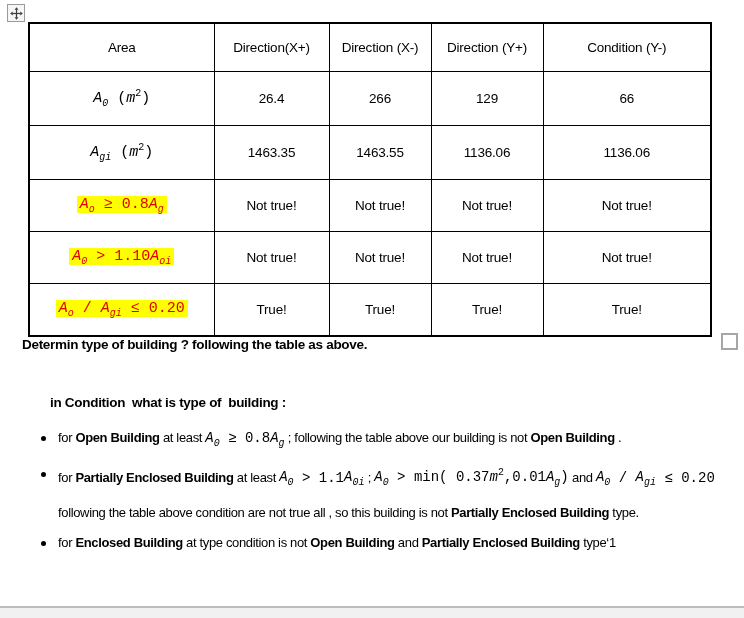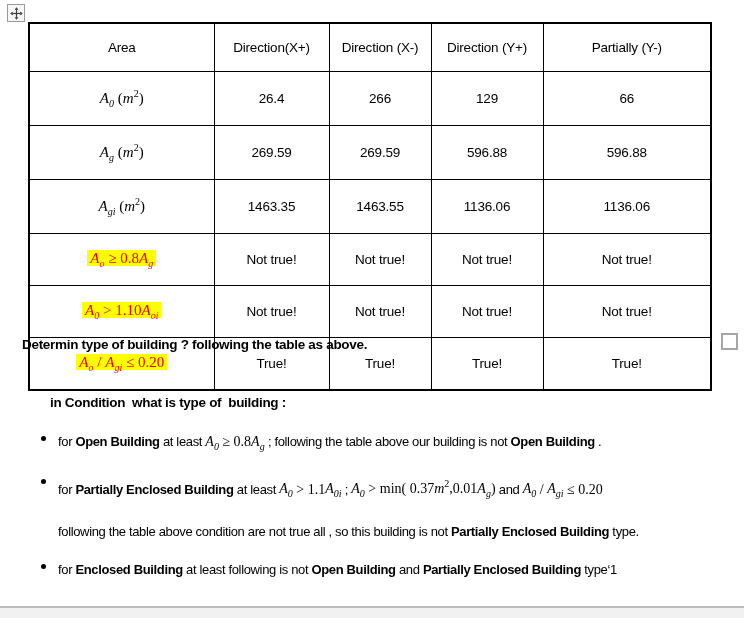--- a/index.html
+++ b/index.html
@@ -27,21 +27,21 @@
     font:13.5px "Liberation Sans", sans-serif; font-weight:normal;
     letter-spacing:-0.2px; padding:16px 2px; overflow:hidden; white-space:nowrap;
   }
   .area-table col.c1 { width:185px; }
   .area-table col.c2 { width:115px; }
   .area-table col.c3 { width:102px; }
   .area-table col.c4 { width:112px; }
   .area-table col.c5 { width:168px; }
 
   .math, .math-inline {
-    font-family:Liberation Serif, serif; font-size:15px; letter-spacing:0;
+    font-family:Liberation Mono, monospace; font-size:15px; letter-spacing:0;
     white-space:nowrap;
   }
   .math i, .math-inline i { font-style:italic; }
   .math sub, .math-inline sub { font-size:10px; font-style:italic; }
   .math sup, .math-inline sup { font-size:10px; }
   .hl { background:var(--hl,#ffff00); color:var(--formula-red,#e00000); padding:0 3px;text-align:center; }
 
   
   .resize-handle {
     position:absolute; left:721px; top:333px; width:17px; height:17px;
@@ -55,21 +55,21 @@
   .determin { top:337px; }
   .condition { top:395px;padding-left:28px; }
 
   ul.bullets { position:absolute; left:38px; top:423px; right:0; list-style:none; }
   ul.bullets li { position:relative; padding-left:20px; }
   ul.bullets li::before {
     content:""; position:absolute; left:3px; top:13px;
     width:5px; height:5px; background:#000; border-radius:50%;
   }
   ul.bullets .line {
-    line-height:38px; white-space:nowrap; font-size:13px; letter-spacing:-0.35px;
+    line-height:30px; white-space:nowrap; font-size:13px; letter-spacing:-0.35px;
   }
   ul.bullets .line .b { font-weight:bold; letter-spacing:-0.35px; }
   ul.bullets .line .math-inline { font-size:14px; letter-spacing:0; }
 
   
   .page-edge {
     position:absolute; left:0; right:0; top:606px; height:12px;
     background:#f1f1f1; border-top:2px solid #bcbcbc;
   }
 </style>
@@ -100,37 +100,30 @@
         <col class="c3">
         <col class="c4">
         <col class="c5">
     </colgroup>
     <thead>
       <tr id="head-row">
           <th>Area</th>
           <th>Direction(X+)</th>
           <th>Direction (X-)</th>
           <th>Direction (Y+)</th>
-          <th>Partially (Y-)</th>
+          <th>Condition (Y-)</th>
         </tr>
     </thead>
     <tbody id="table-body">
         <tr>
           <td><span class="math"><i>A<sub>0</sub></i> (<i>m</i><sup>2</sup>)</span></td>
           <td>26.4</td>
           <td>266</td>
           <td>129</td>
           <td>66</td>
-        </tr>
-        <tr>
-          <td><span class="math"><i>A<sub>g</sub></i> (<i>m</i><sup>2</sup>)</span></td>
-          <td>269.59</td>
-          <td>269.59</td>
-          <td>596.88</td>
-          <td>596.88</td>
         </tr>
         <tr>
           <td><span class="math"><i>A<sub>gi</sub></i> (<i>m</i><sup>2</sup>)</span></td>
           <td>1463.35</td>
           <td>1463.55</td>
           <td>1136.06</td>
           <td>1136.06</td>
         </tr>
         <tr>
           <td><span class="math hl"><i>A<sub>o</sub></i> ≥ 0.8<i>A<sub>g</sub></i></span></td>
@@ -164,19 +157,19 @@
 
   <ul class="bullets" id="bullet-list">
       <li>
         <div class="line"><span>for </span><span class="b">Open Building</span><span> at least </span><span class="math-inline"><i>A<sub>0</sub></i> ≥ 0.8<i>A<sub>g</sub></i></span><span> ; following the table above our building is not </span><span class="b">Open Building</span><span> .</span></div>
       </li>
       <li>
         <div class="line"><span>for </span><span class="b">Partially Enclosed Building</span><span> at least </span><span class="math-inline"><i>A<sub>0</sub></i> &gt; 1.1<i>A<sub>0i</sub></i></span><span> ; </span><span class="math-inline"><i>A<sub>0</sub></i> &gt; min( 0.37<i>m</i><sup>2</sup>,0.01<i>A<sub>g</sub></i>)</span><span>  and  </span><span class="math-inline"><i>A<sub>0</sub></i> / <i>A<sub>gi</sub></i> ≤ 0.20</span></div>
         <div class="line"><span>following the table above condition are not true all , so this building is not </span><span class="b">Partially Enclosed Building</span><span> type.</span></div>
       </li>
       <li>
-        <div class="line"><span>for </span><span class="b">Enclosed Building</span><span> at least following is not  </span><span class="b">Open Building</span><span> and </span><span class="b">Partially Enclosed Building</span><span> type‘1</span></div>
+        <div class="line"><span>for </span><span class="b">Enclosed Building</span><span> at type condition is not  </span><span class="b">Open Building</span><span> and </span><span class="b">Partially Enclosed Building</span><span> type‘1</span></div>
       </li>
     </ul>
 
   <div class="page-edge"></div>
 
 </div>
 
 </body></html>

